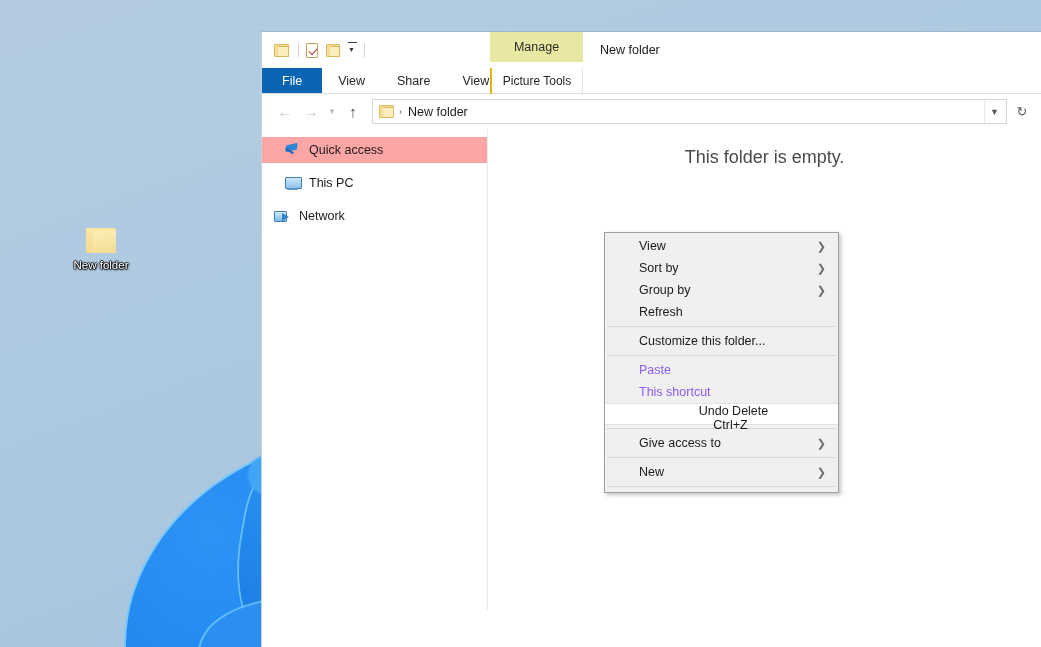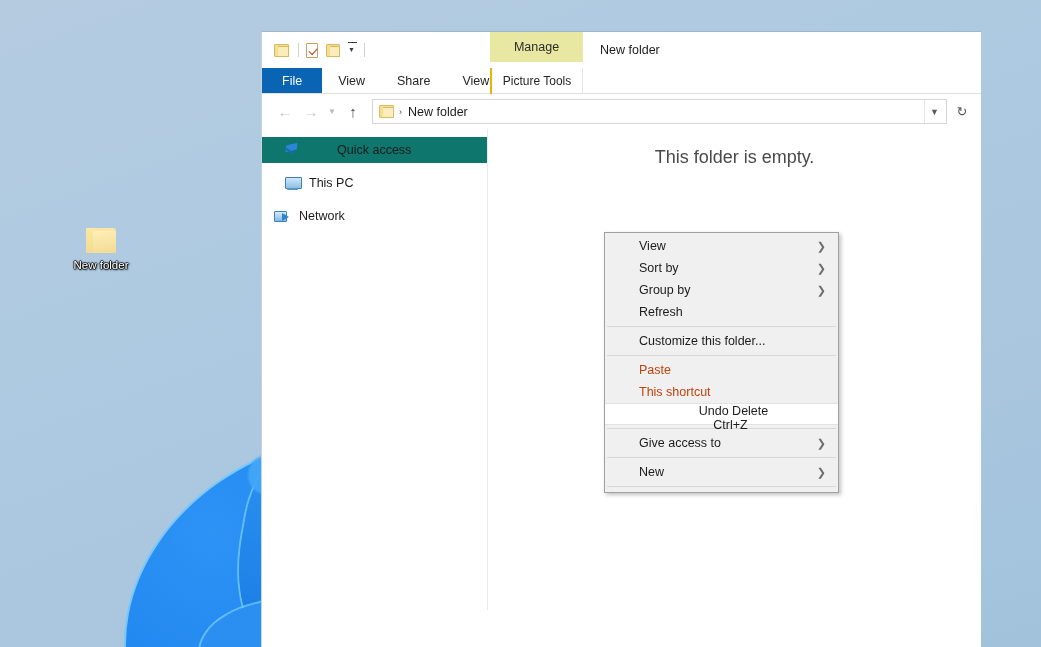--- a/index.html
+++ b/index.html
@@ -94,21 +94,21 @@
     text-shadow:
        1px  0 1px rgba(0,0,0,.85), -1px  0 1px rgba(0,0,0,.85),
        0  1px 1px rgba(0,0,0,.85),  0 -1px 1px rgba(0,0,0,.85),
        1px  1px 2px rgba(0,0,0,.8);
   }
 
   
   #explorer {
     position: absolute;
     left: 261px; top: 31px;
-    width: 720px; height: 616px;
+    width: 780px; height: 616px;
     background: #ffffff;
     border-top: 1px solid #9fb7cc;
     border-left: 1px solid #c7d3dd;
     overflow: hidden;
   }
 
   
   .titlebar {
     position: relative;
     height: 36px;
@@ -342,21 +342,21 @@
   }
   .side-item {
     height: 26px;
     display: flex;
     align-items: center;
     padding-left: 22px;
     font-size: 12.5px;
     color: #1b1b1b;
     cursor: default;
   }
-  .side-item.selected { background: #0f766e; gap: 28px; }
+  .side-item.selected { background: #fca5a5; }
   .side-icon {
     width: 18px; height: 16px;
     margin-right: 7px;
     position: relative;
     flex: 0 0 auto;
   }
   
   .ic-pin::before {
     content: "";
     position: absolute;
@@ -440,21 +440,21 @@
   .ctx-item {
     height: 22px;
     display: flex;
     align-items: center;
     padding: 0 10px 0 34px;
     font-size: 12.5px;
     color: #1b1b1b;
     position: relative;
     cursor: default;
   }
-  .ctx-item.disabled { color: #c2410c; }
+  .ctx-item.disabled { color: #8b5cf6; }
   .ctx-item.highlight {
     background: #ffffff;
     border-top: 1px solid #e2e2e2;
     border-bottom: 1px solid #e2e2e2;
     margin: 0;
     flex-direction: column;
   }
   .ctx-label { flex: 1; }
   .ctx-shortcut {
     font-size: 12.5px;

